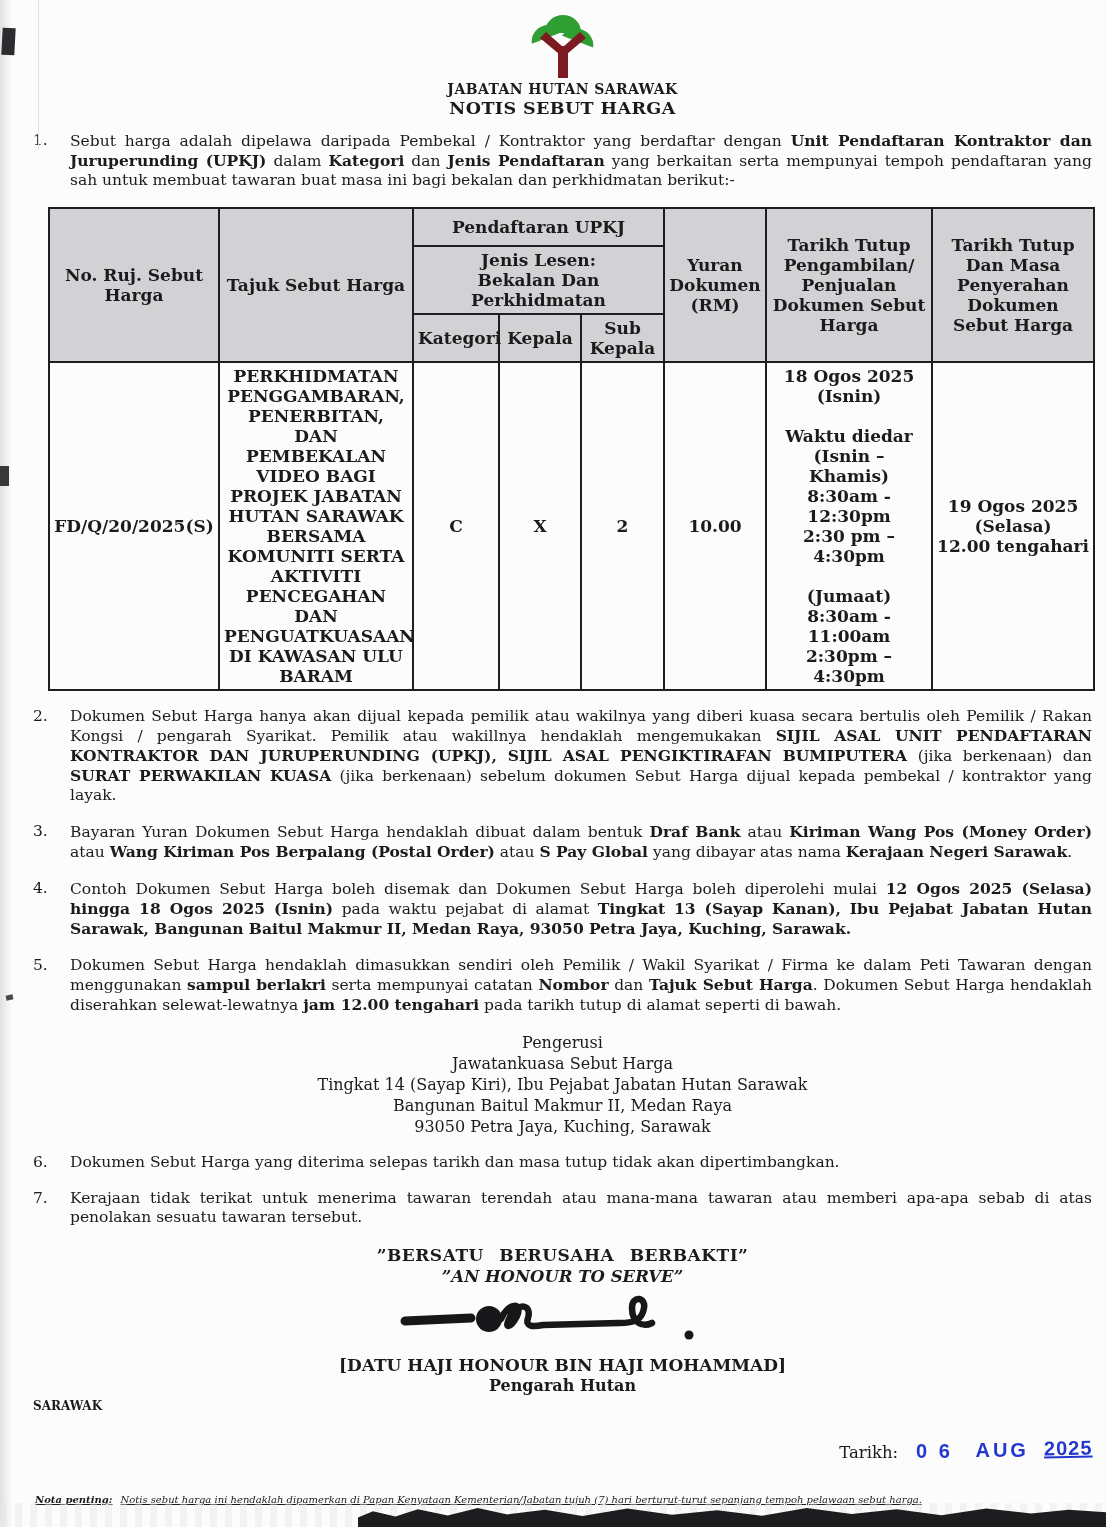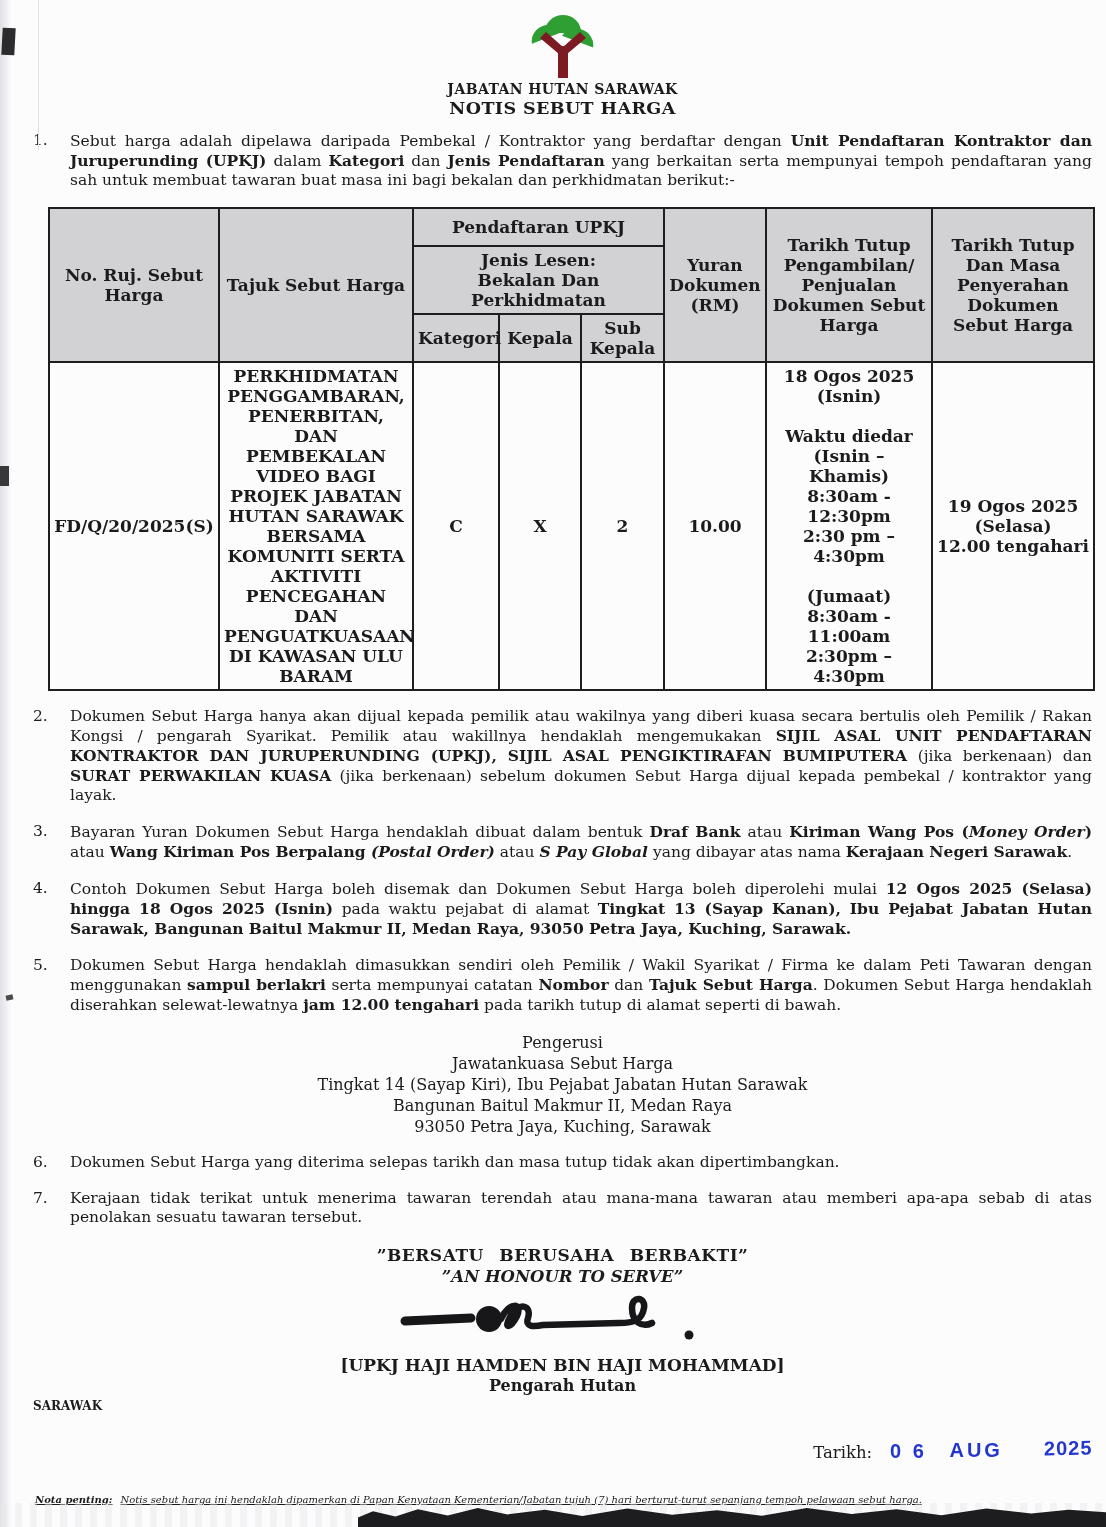--- a/index.html
+++ b/index.html
@@ -26,21 +26,21 @@
   .hdr { text-align:center; }
   .logo { display:block; margin:0 auto; }
   .org-title { font-size:14px; font-weight:700; line-height:19px; letter-spacing:.4px; }
   .doc-title { font-size:17.5px; font-weight:700; line-height:19px; letter-spacing:.4px; margin-bottom:13px; }
 
   
   .para { display:flex; margin-bottom:17px; }
   .para .num { flex:0 0 37px; font-size:15.5px; line-height:19px; }
   .para .body { flex:1; font-size:15.5px; line-height:19px; text-align:justify; }
   .b { font-weight:700; }
-  .i { font-style:italic; }
+  .i { }
 
   
   table.quote { border-collapse:collapse; table-layout:fixed; width:1045px; margin:0 0 16px 15px; }
   table.quote th, table.quote td { border:2px solid #1e1e20; font-size:17px; line-height:20px;
     text-align:center; vertical-align:middle; padding:3px 4px; }
   table.quote th { background:#d2d2d5; font-weight:700; }
   table.quote td { font-weight:700; }
   .pre { white-space:pre-line; }
   col.c-ref{width:170px} col.c-title{width:194px} col.c-kat{width:86px} col.c-kep{width:82px}
   col.c-sub{width:83px} col.c-fee{width:102px} col.c-sale{width:166px} col.c-submit{width:162px}
@@ -56,21 +56,21 @@
   .sigrole { text-align:center; font-weight:700; font-size:16px; line-height:20px; }
   .sigregion { text-align:left; font-weight:700; font-size:12px; line-height:20px; }
 
   
   .dateline { margin:24px 0 0 35px; display:flex; align-items:baseline;justify-content:flex-end; }
   .dateline .lbl { font-size:16.5px; }
   .stamp { font-family:"Liberation Sans",sans-serif; font-weight:700; font-size:20px; letter-spacing:3px; }
   .stamp span { display:inline-block; }
   .stamp .d { margin-left:18px; }
   .stamp .m { margin-left:14px; transform:translateY(-1px); }
-  .stamp .y { margin-left:32px; transform:translateY(-3px) rotate(-1deg); letter-spacing:1px; }
+  .stamp .y { margin-left:6px; transform:translateY(-3px) rotate(-1deg); letter-spacing:1px;text-decoration:underline; }
 
   
   .note { display:flex; margin:26px 0 0 2px; padding-right:26px; }
   .note .body { font-size:10px; line-height:22px; text-align:justify; font-style:italic;text-decoration:underline; }
   .note .lbl { font-weight:700; font-style:italic; margin-right:8px; white-space:nowrap; }
 </style>
 </head>
 <body>
 
 <div class="page">
@@ -217,21 +217,21 @@
 
   <div class="sigwrap">
     <svg width="340" height="62" viewBox="0 0 340 62">
       <g fill="none" stroke="#17171a" stroke-linecap="round" stroke-linejoin="round">
         <path d="M12 32 L78 29" stroke-width="9"></path>
         <circle cx="96" cy="30" r="13" fill="#17171a" stroke="none"></circle>
         <path d="M108 30 C116 12, 130 14, 124 27 C118 39, 110 41, 117 28 C126 12, 139 16, 135 29 C132 38, 140 38, 150 36 L226 34 C242 34, 249 31, 251 19 C253 8, 239 6, 239 19 C239 33, 249 39, 259 34" stroke-width="6.5"></path>
         <circle cx="296" cy="46" r="4.5" fill="#17171a" stroke="none"></circle>
       </g>
     </svg>
-    <div class="signame">[UPKJ HAJI HAMDEN BIN HAJI MOHAMMAD]</div>
+    <div class="signame">[DATU HAJI HONOUR BIN HAJI MOHAMMAD]</div>
     <div class="sigrole">Pengarah Hutan</div>
     <div class="sigregion">SARAWAK</div>
   </div>
 
   <div class="dateline">
     <span class="lbl">Tarikh:</span>
     <span class="stamp" style="color: rgb(35, 55, 207);">
       <span class="d">0 6</span>
       <span class="m">AUG</span>
       <span class="y">2025</span>

